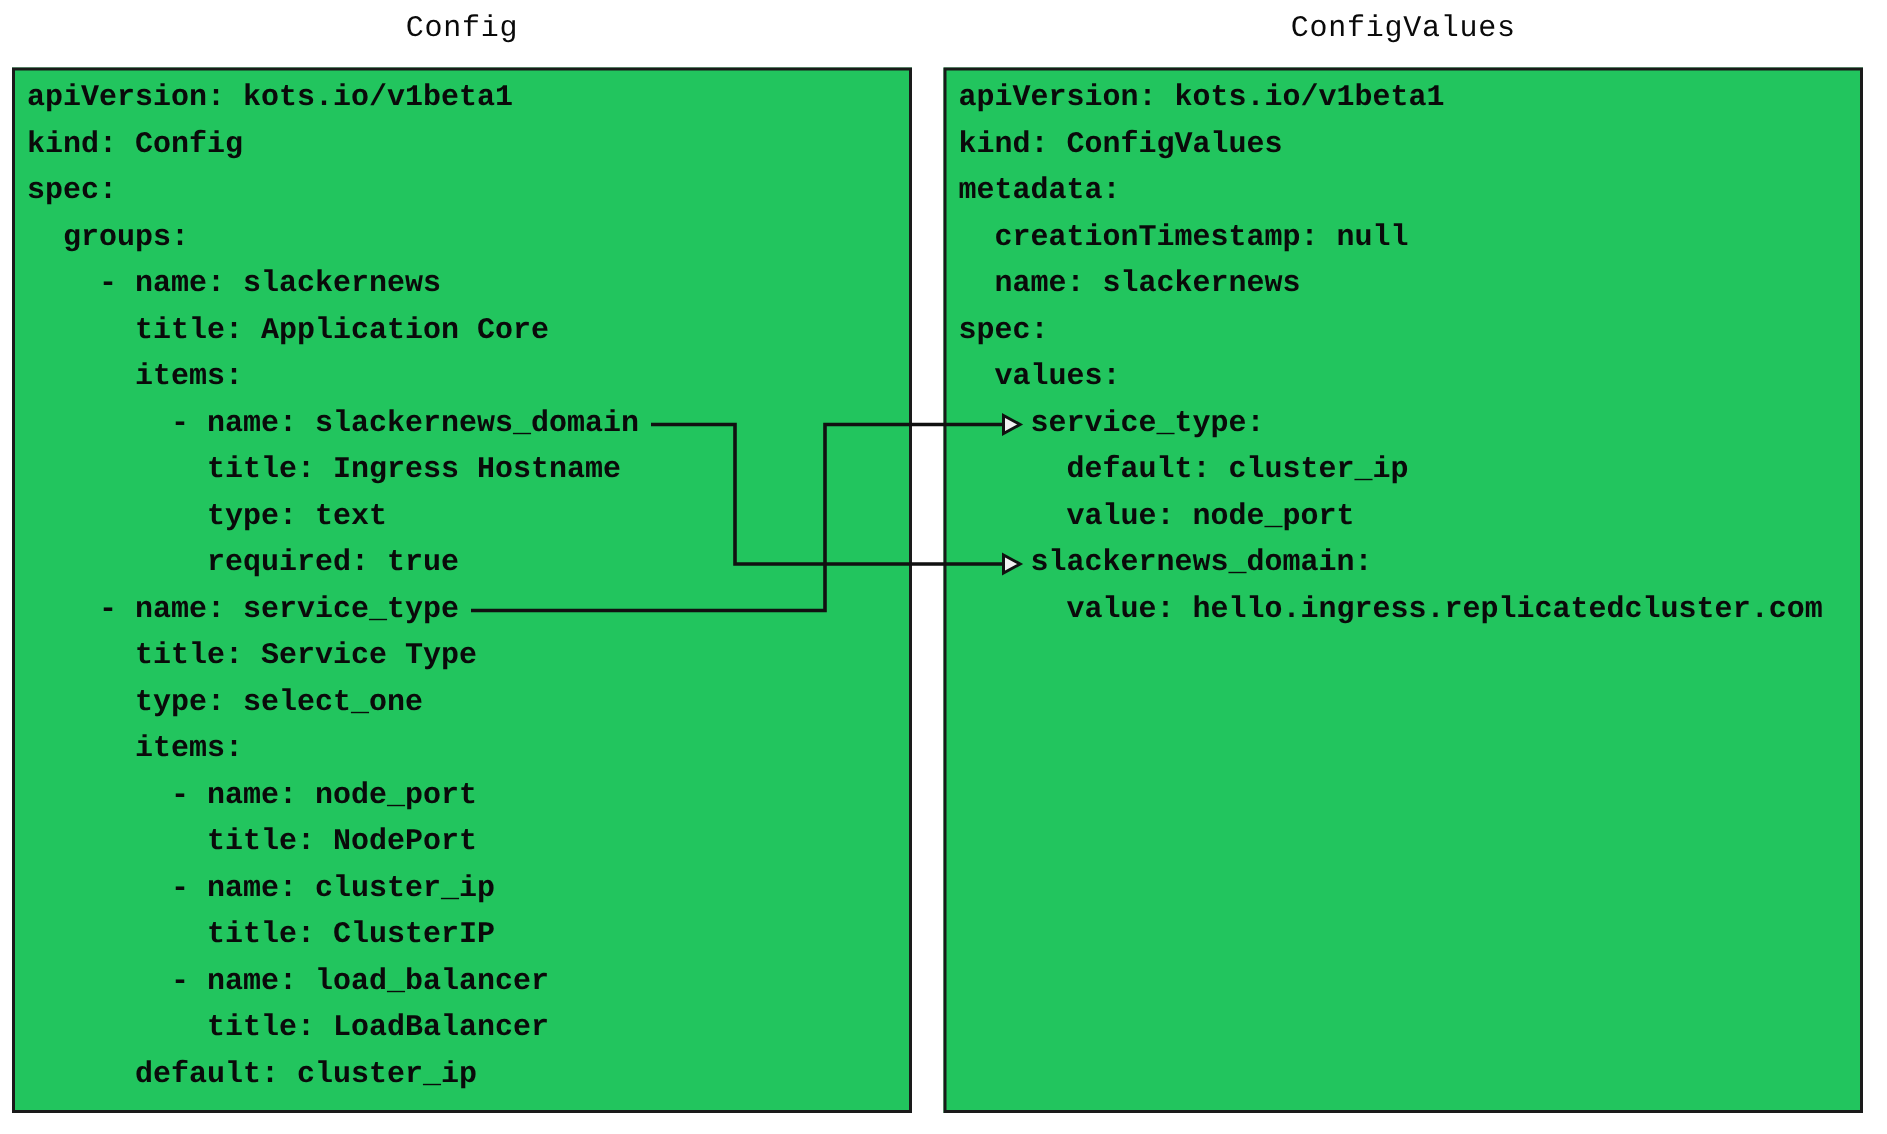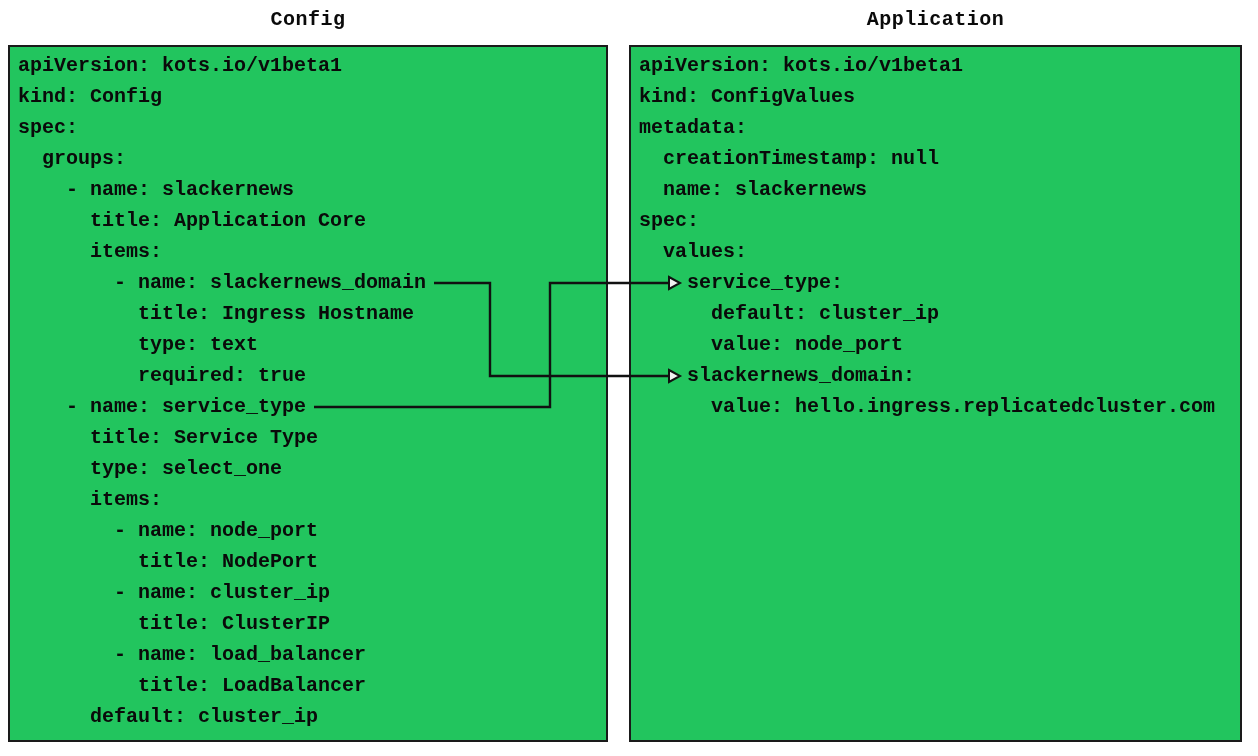--- a/index.html
+++ b/index.html
@@ -12,21 +12,21 @@
     width: 1258px;
     height: 756px;
     background: #ffffff;
     overflow: hidden;
     font-family: "Liberation Mono", "DejaVu Sans Mono", monospace;
   }
   .panel-title {
     position: absolute;
     top: 6px;
     text-align: center;
-    font-weight: bold;
+    font-weight: normal;
     font-size: 20px;
     line-height: 28px;
     color: #0a0a0a;
     letter-spacing: 0.5px;
   }
   #config-title   { left: 8px;   width: 600px; }
   #values-title   { left: 629px; width: 613px; }
   .code-panel {
     position: absolute;
     top: 45px;
@@ -57,21 +57,21 @@
     z-index: 5;
   }
 </style>
 </head>
 <body>
 
 <div id="canvas">
 
   <div class="panel-title" id="config-title">Config</div>
 
-  <div class="panel-title" id="values-title">Application</div>
+  <div class="panel-title" id="values-title">ConfigValues</div>
 
   <div class="code-panel" id="config-panel">
     <pre>apiVersion: kots.io/v1beta1
 kind: Config
 spec:
   groups:
     - name: slackernews
       title: Application Core
       items:
         - name: slackernews_domain

